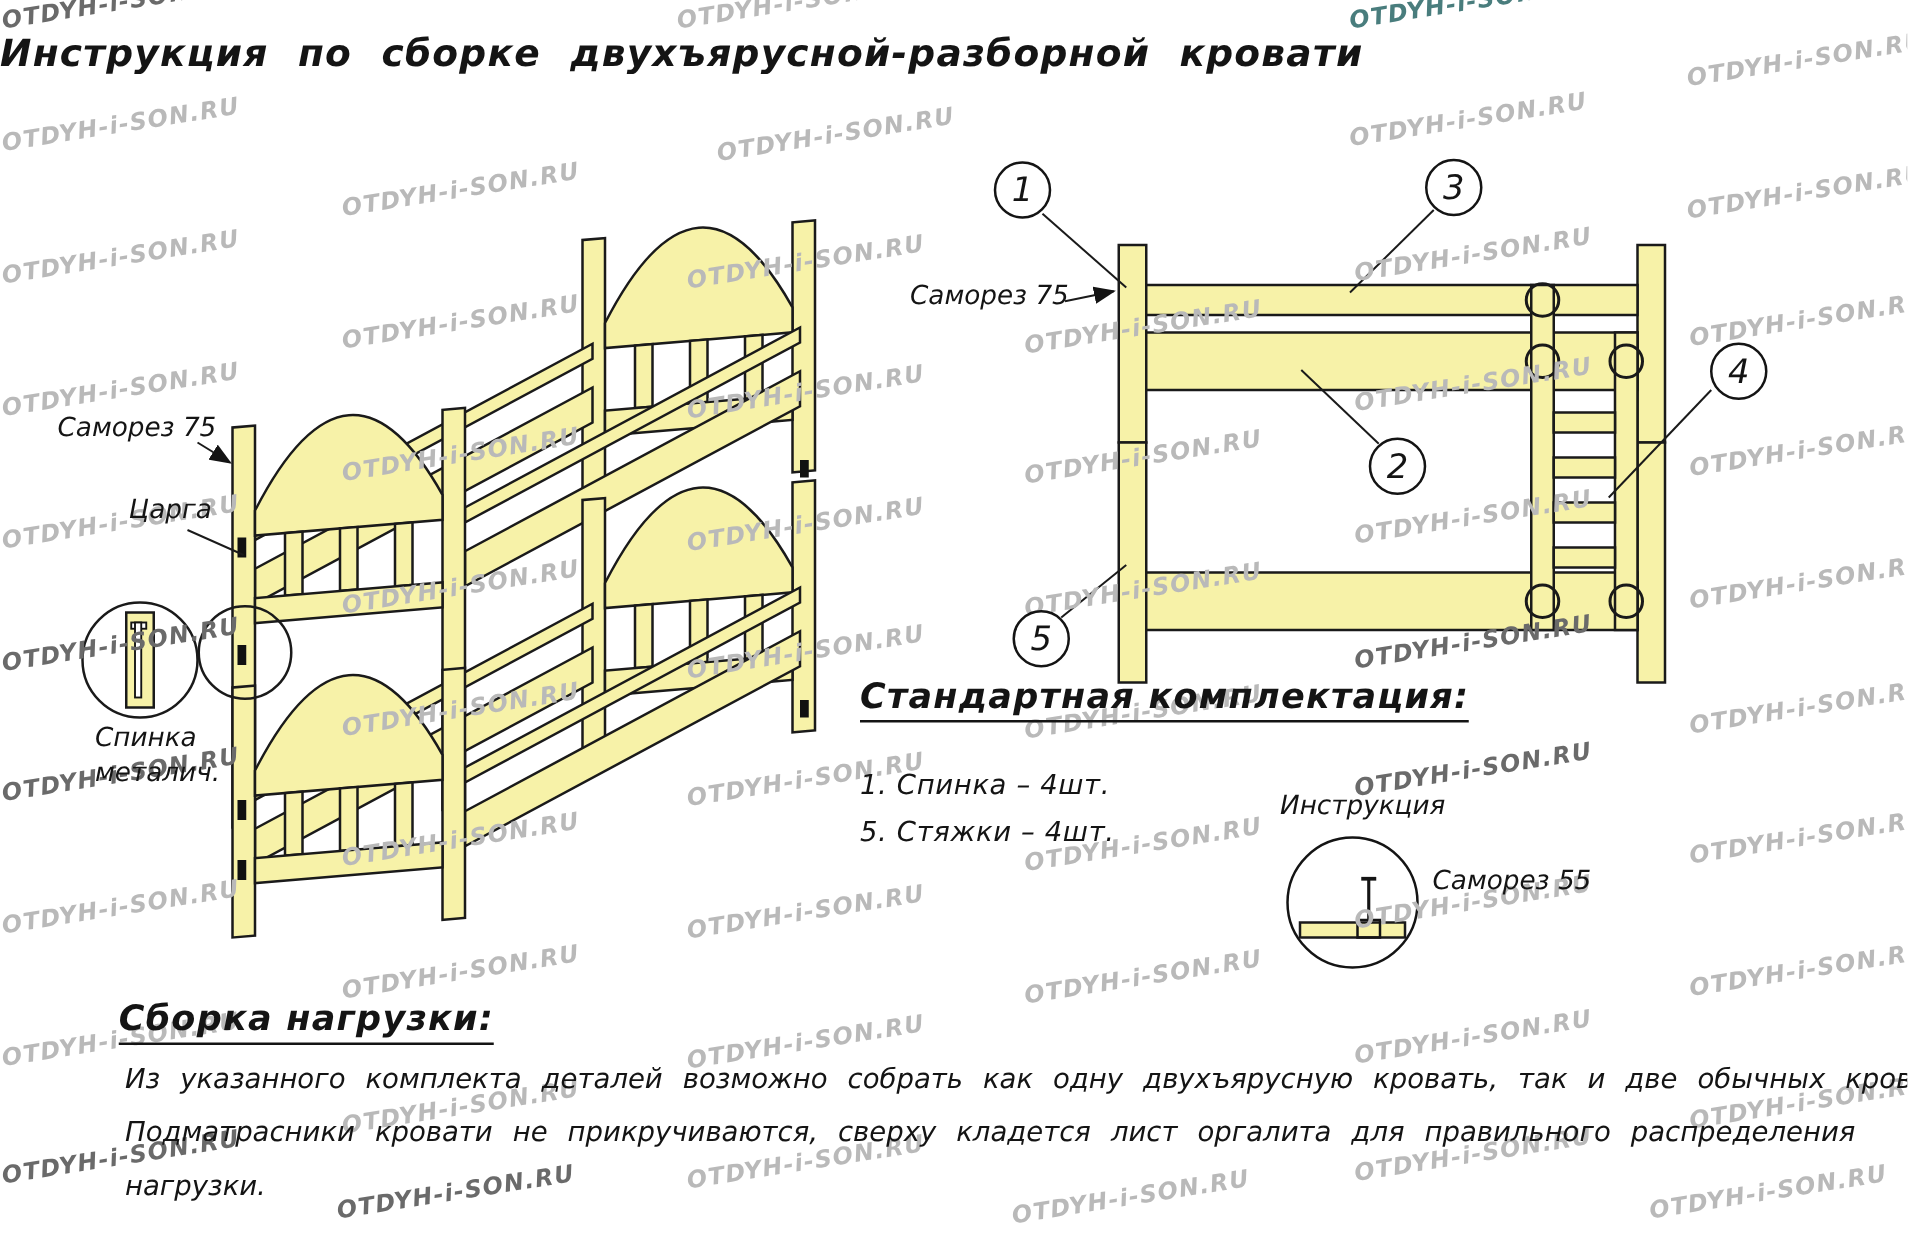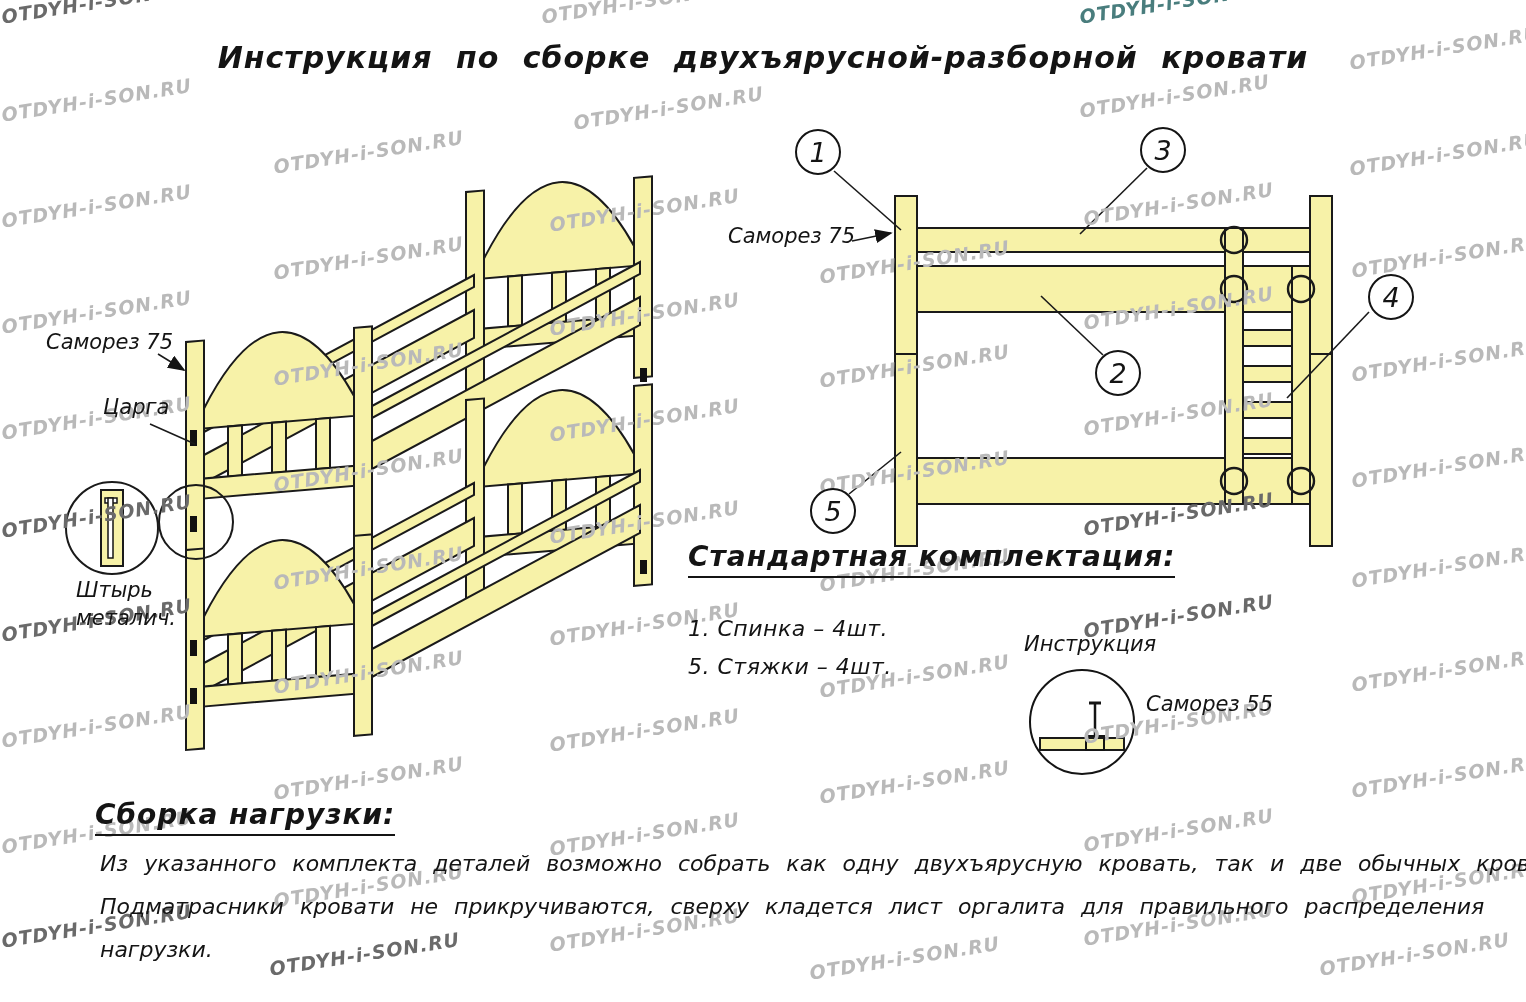--- a/index.html
+++ b/index.html
@@ -19,21 +19,21 @@
   .wm-layer { position:absolute; inset:0; z-index:2; pointer-events:none; }
   .wm {
     position:absolute; font-style:italic; font-weight:bold; font-size:19px;
     letter-spacing:1px; color:#b9b9b9; transform:rotate(-9deg);
     transform-origin:left top; white-space:nowrap;
   }
   .wm.d { color:#6a6a6a; }
   .wm.t { color:#497d7d; }
 
   .txt { position:absolute; z-index:3; font-style:italic; white-space:nowrap; }
-  .title { left:0; top:40px; width:100%; text-align:center; font-size:30px;
+  .title { left:0; top:26px; width:100%; font-size:30px;
            font-weight:bold; letter-spacing:1px; word-spacing:12px; }
   .lbl { font-size:21px; }
   .sec-heading { font-size:28px; font-weight:bold; letter-spacing:1px;
                  border-bottom:2.5px solid #141414; padding-bottom:3px; }
   .list .list-item { font-style:italic; font-size:22px; line-height:38px;
                      letter-spacing:0.5px; white-space:nowrap; }
   .para div { font-style:italic; font-size:22px; line-height:43px;
               word-spacing:9px; white-space:nowrap; }
   .callout {
     position:absolute; z-index:3; width:46px; height:46px; border:2.5px solid #141414;
@@ -201,21 +201,21 @@
       <span class="wm" style="left: 1082px; top: 928px;">OTDYH-i-SON.RU</span>
       <span class="wm d" style="left: 268px; top: 958px;">OTDYH-i-SON.RU</span>
       <span class="wm" style="left: 808px; top: 962px;">OTDYH-i-SON.RU</span>
       <span class="wm" style="left: 1318px; top: 958px;">OTDYH-i-SON.RU</span>
     </div>
 
   <div class="txt title">Инструкция по сборке двухъярусной-разборной кровати</div>
 
   <div class="txt lbl" style="left:46px;top:330px">Саморез 75</div>
   <div class="txt lbl" style="left:103px;top:395px">Царга</div>
-  <div class="txt lbl" style="left:76px;top:578px">Штырь</div>
+  <div class="txt lbl" style="left:76px;top:578px">Спинка</div>
   <div class="txt lbl" style="left:76px;top:606px">металич.</div>
 
   <div class="txt lbl" style="left:728px;top:224px">Саморез 75</div>
 
   <div class="callout" style="left:795px;top:129px">
       <span>1</span>
     </div>
   <div class="callout" style="left:1140px;top:127px">
       <span>3</span>
     </div>

